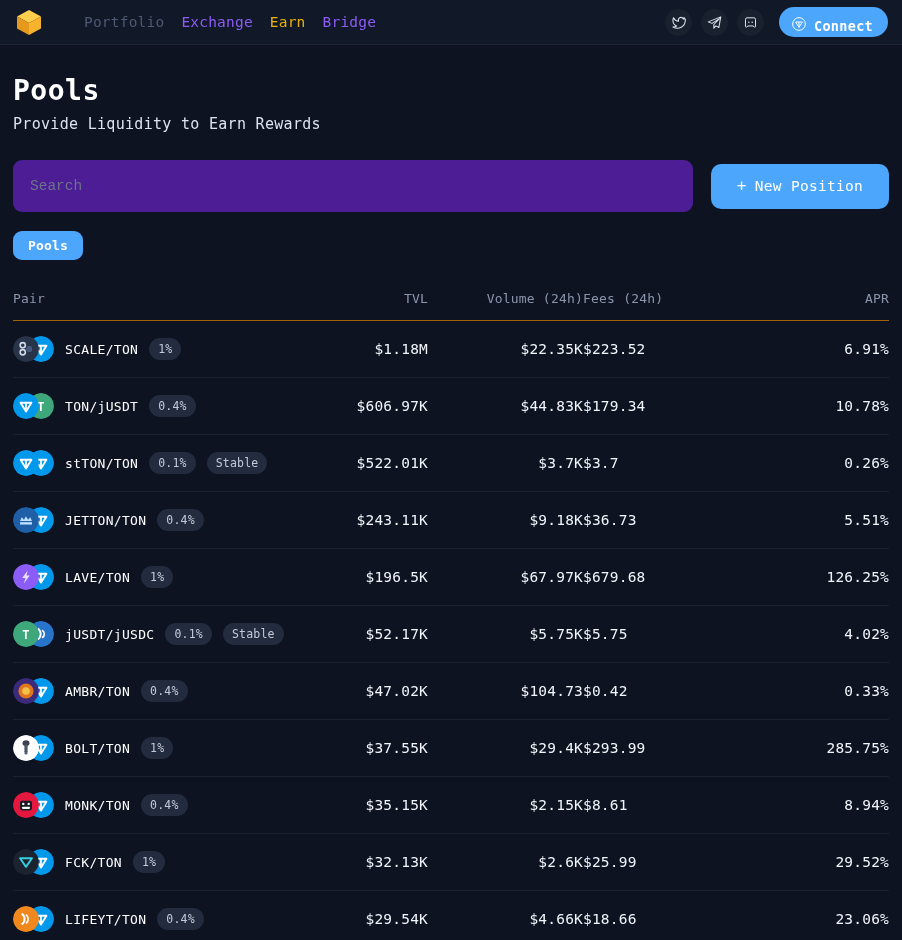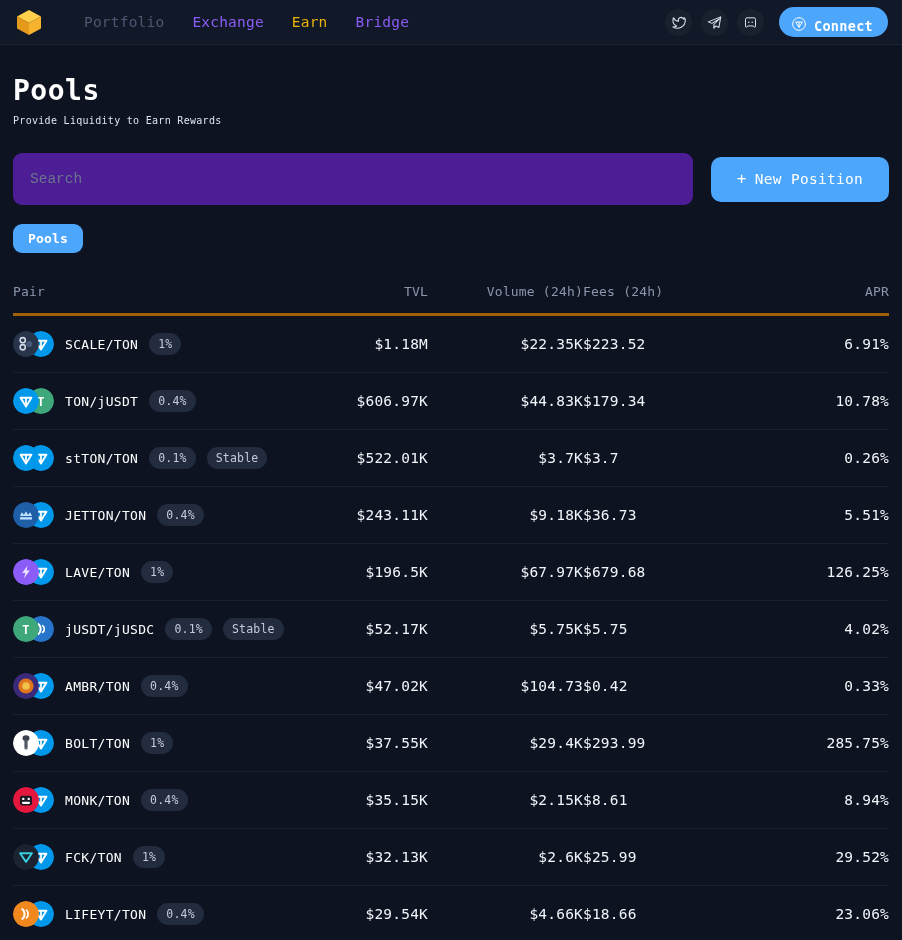--- a/index.html
+++ b/index.html
@@ -17,21 +17,21 @@
     border-bottom: 1px solid #1b2436;
     display: flex;
     align-items: center;
     padding: 0 14px;
     position: relative;
   }
   .logo-cube { width: 30px; height: 30px; flex: 0 0 auto; }
   .nav-links {
     display: flex;
     align-items: flex-start;
-    gap: 28px;
+    gap: 17px;
     margin-left: 40px;
   }
   .nav-link {
     font-size: 14.5px;
     letter-spacing: 0.2px;
     color: #8b5cf6;
     cursor: pointer;
     white-space: nowrap;
   }
   .nav-link.muted { color: #4d5873; }
@@ -71,21 +71,21 @@
   
   .page { padding: 0 13px; }
   .page-title {
     font-size: 28px;
     font-weight: bold;
     color: #ffffff;
     letter-spacing: 0.5px;
     margin-top: 29px;
   }
   .page-subtitle {
-    font-size: 10px;
+    font-size: 15px;
     color: #dde3ee;
     margin-top: 8px;
     letter-spacing: 0.3px;
   }
 
   
   .search-row {
     display: flex;
     gap: 18px;
     margin-top: 27px;
@@ -134,21 +134,21 @@
     cursor: pointer;
     letter-spacing: 0.2px;
   }
 
   
   .table { margin-top: 31px; width: 100%; }
   .thead {
     display: flex;
     align-items: center;
     padding-bottom: 14px;
-    border-bottom: 3px solid #a16207;
+    border-bottom: 1px solid #a16207;
   }
   .th {
     font-size: 13px;
     color: #8b96ad;
     letter-spacing: 0.2px;
   }
   .col-pair  { flex: 0 0 300px; text-align: left; }
   .col-tvl   { flex: 0 0 115px; text-align: right; }
   .col-vol   { flex: 0 0 155px; text-align: right; }
   .col-fees  { flex: 0 0 155px; }

